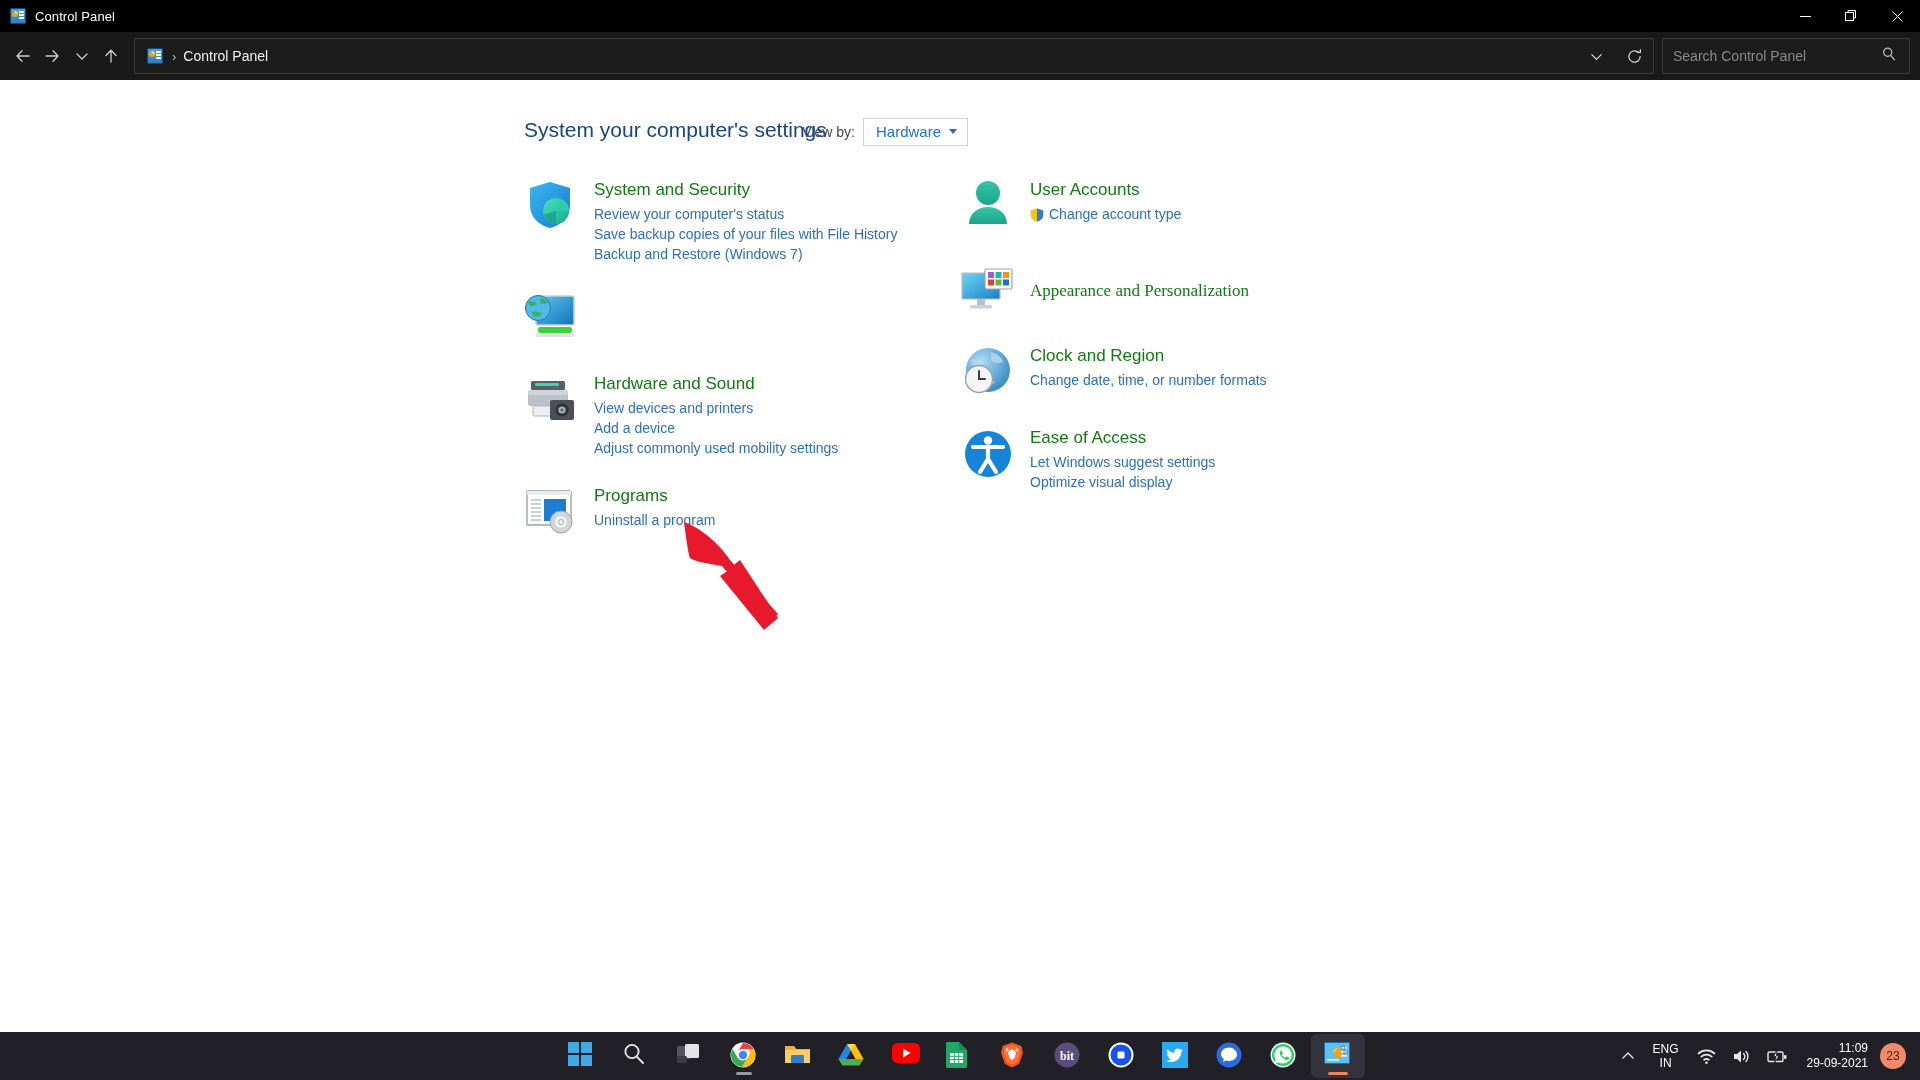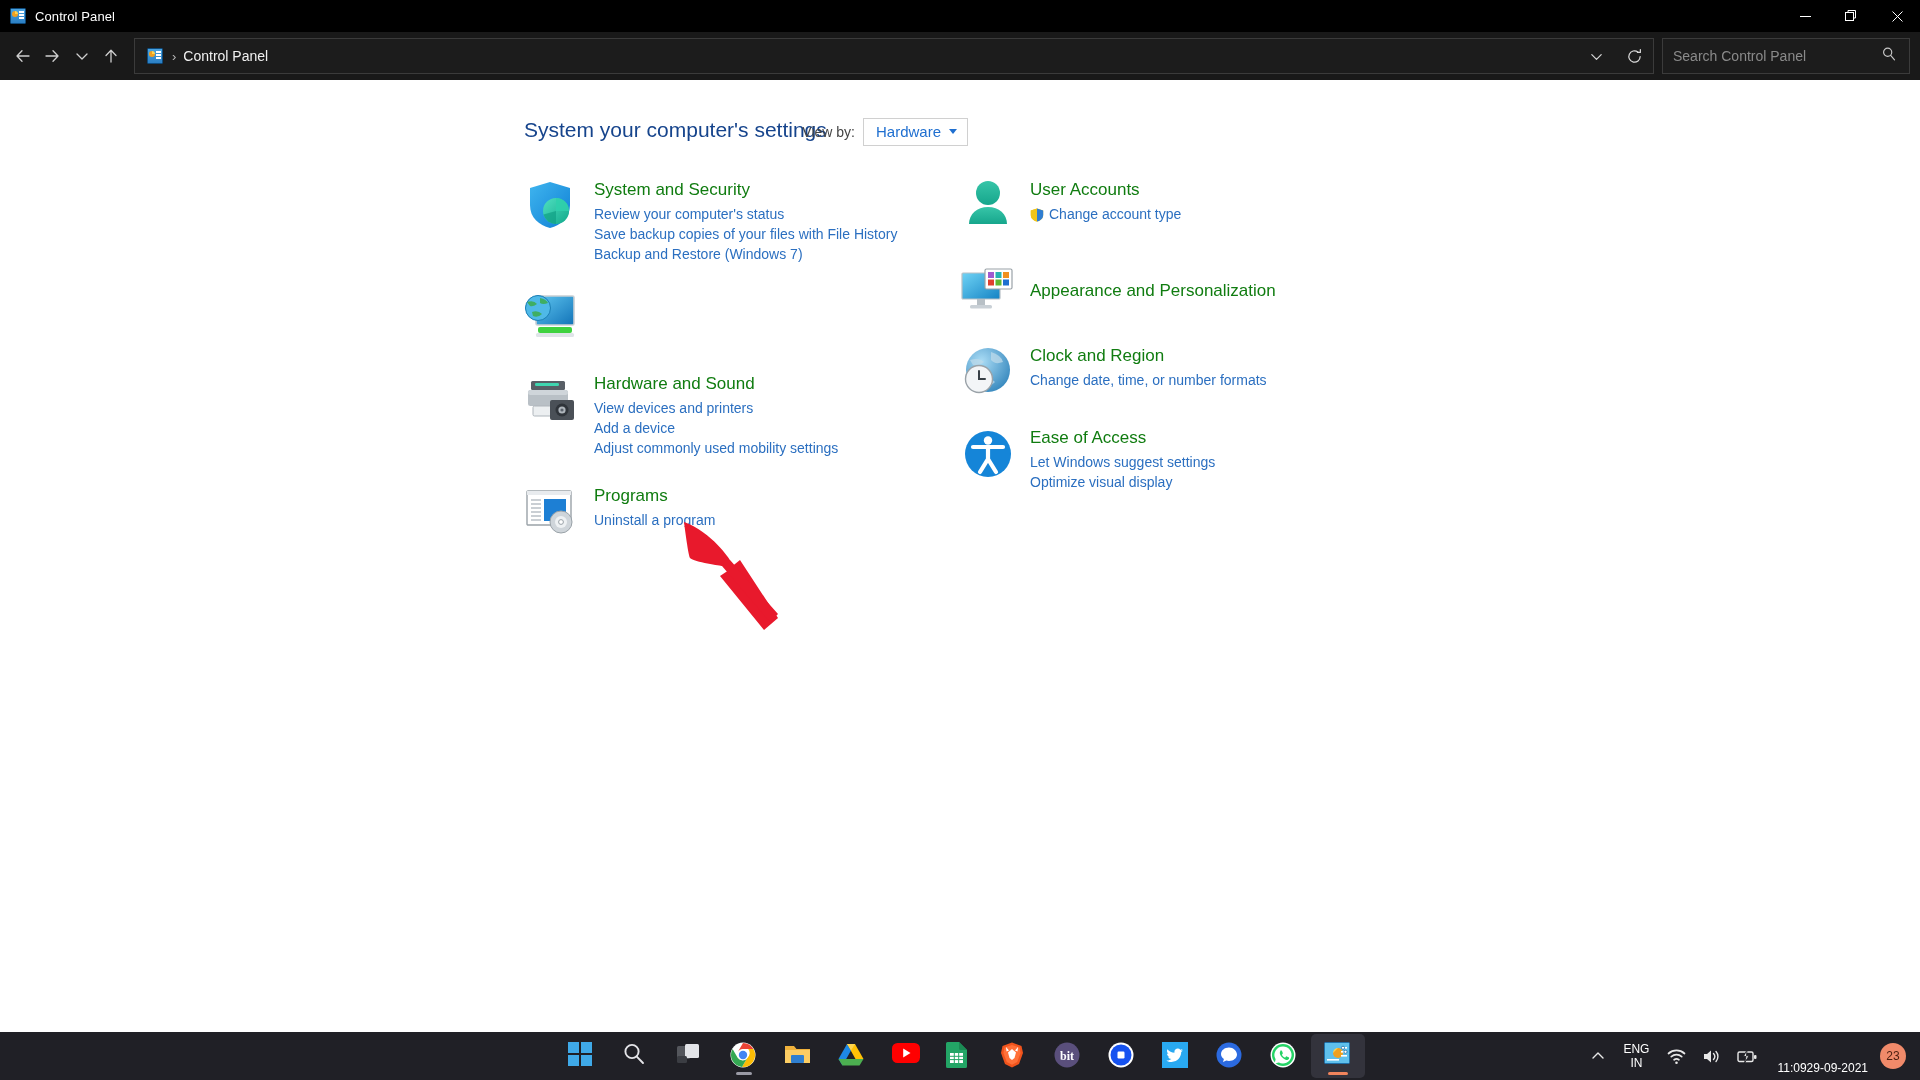--- a/index.html
+++ b/index.html
@@ -174,21 +174,21 @@
   }
   .tray-btn {
     height:40px; display:flex; align-items:center; justify-content:center;
     padding:0 8px; color:#e8e8e8; border-radius:4px;
   }
   .tray-lang {
     display:flex; flex-direction:column; align-items:center; justify-content:center;
     font-size:12px; line-height:14px; color:#ffffff; padding:0 10px; height:40px;
   }
   .tray-clock {
-    display:flex; flex-direction:row; align-items:flex-end; justify-content:center;
+    display:flex; flex-direction:column; align-items:flex-end; justify-content:center;
     font-size:12px; line-height:15px; color:#ffffff; padding:0 8px 0 10px; height:40px;
     text-align:left;
   }
   .tray-badge {
     width:26px;height:26px;border-radius:50%;
     background:#f08a6a; color:#4a1f10; font-size:12px;
     display:flex;align-items:center;justify-content:center;
     margin-left:4px; margin-right:4px;
   }
 </style>
@@ -404,21 +404,21 @@
             <path d="M7 0.6 L13.2 2.6 V7 C13.2 10.5 10.3 12.7 7 13.6 C3.7 12.7 0.8 10.5 0.8 7 V2.6 Z" fill="#f0c419"></path>
             <path d="M7 0.6 L13.2 2.6 V7 C13.2 10.5 10.3 12.7 7 13.6 Z" fill="#2f7dd1"></path>
             <path d="M7 0.6 L0.8 2.6 V7 C0.8 10.5 3.7 12.7 7 13.6 Z" fill="#f0c419"></path>
           </svg>
         </span>
         <span>Change account type</span>
       </a>
     </div>
   </div>
 
-  <div class="cat" style="margin-bottom:24px;">
+  <div class="cat" style="margin-bottom:24px;font-family:Liberation Serif, serif;">
     <div class="cat-icon">
       <svg class="ic-display" viewBox="0 0 56 46">
         <defs>
           <linearGradient id="dsp" x1="0" y1="0" x2="1" y2="1">
             <stop offset="0" stop-color="#6fd3f5"></stop>
               <stop offset="1" stop-color="#1583c4"></stop>
           </linearGradient>
         </defs>
         <rect x="2" y="5" width="38" height="26" rx="1" fill="url(#dsp)" stroke="#b8c0c6" stroke-width="1.2"></rect>
         <rect x="17" y="31" width="8" height="6" fill="#b8c0c6"></rect>

